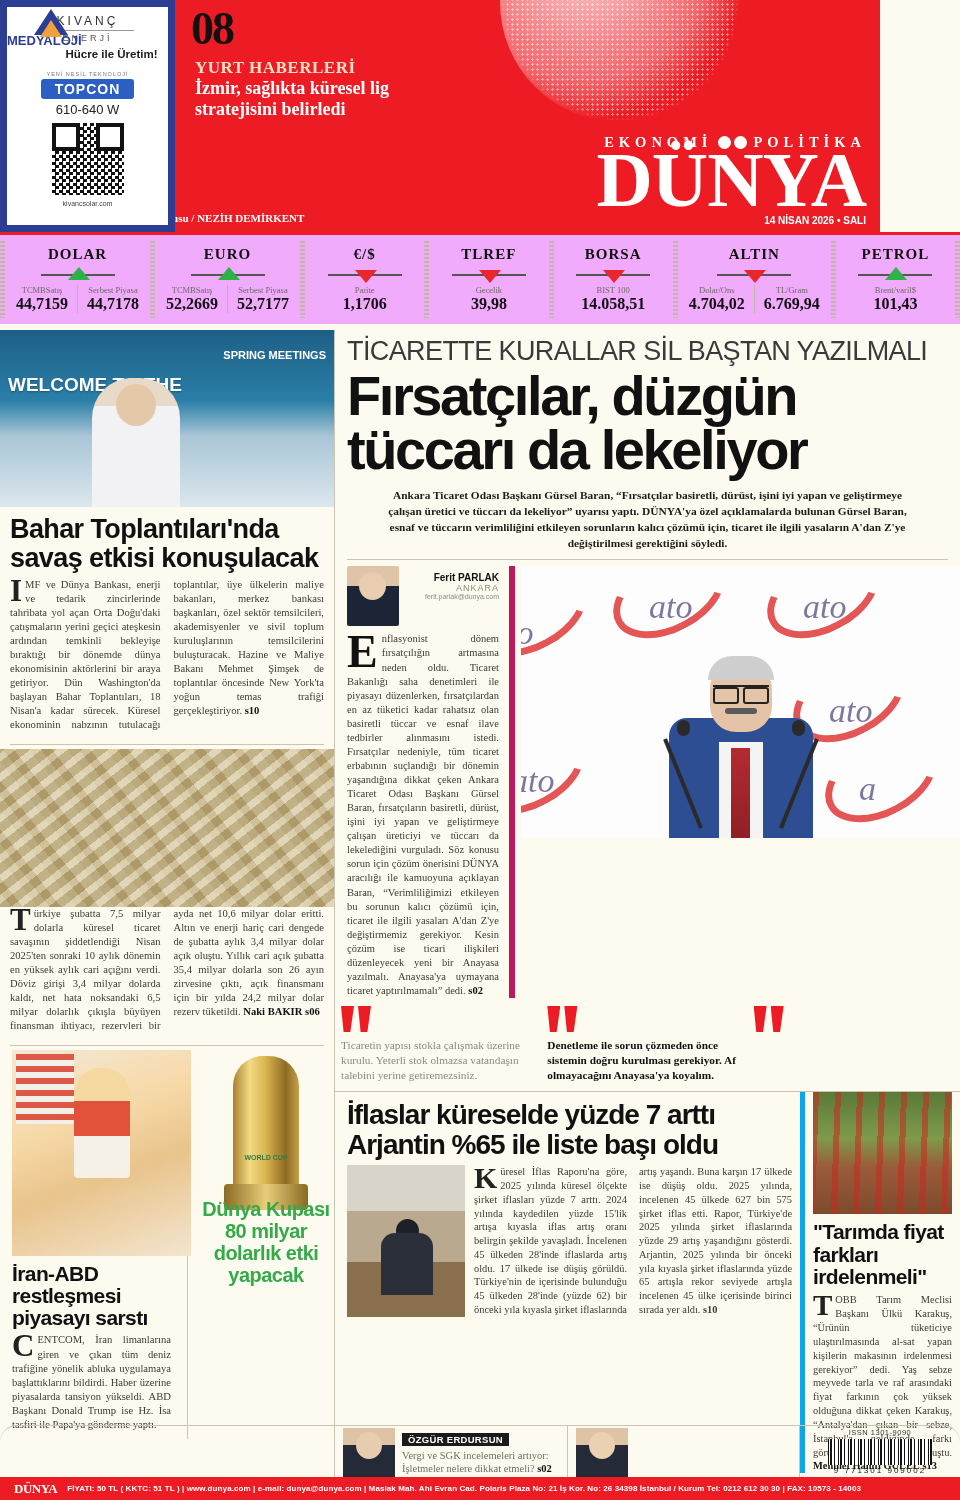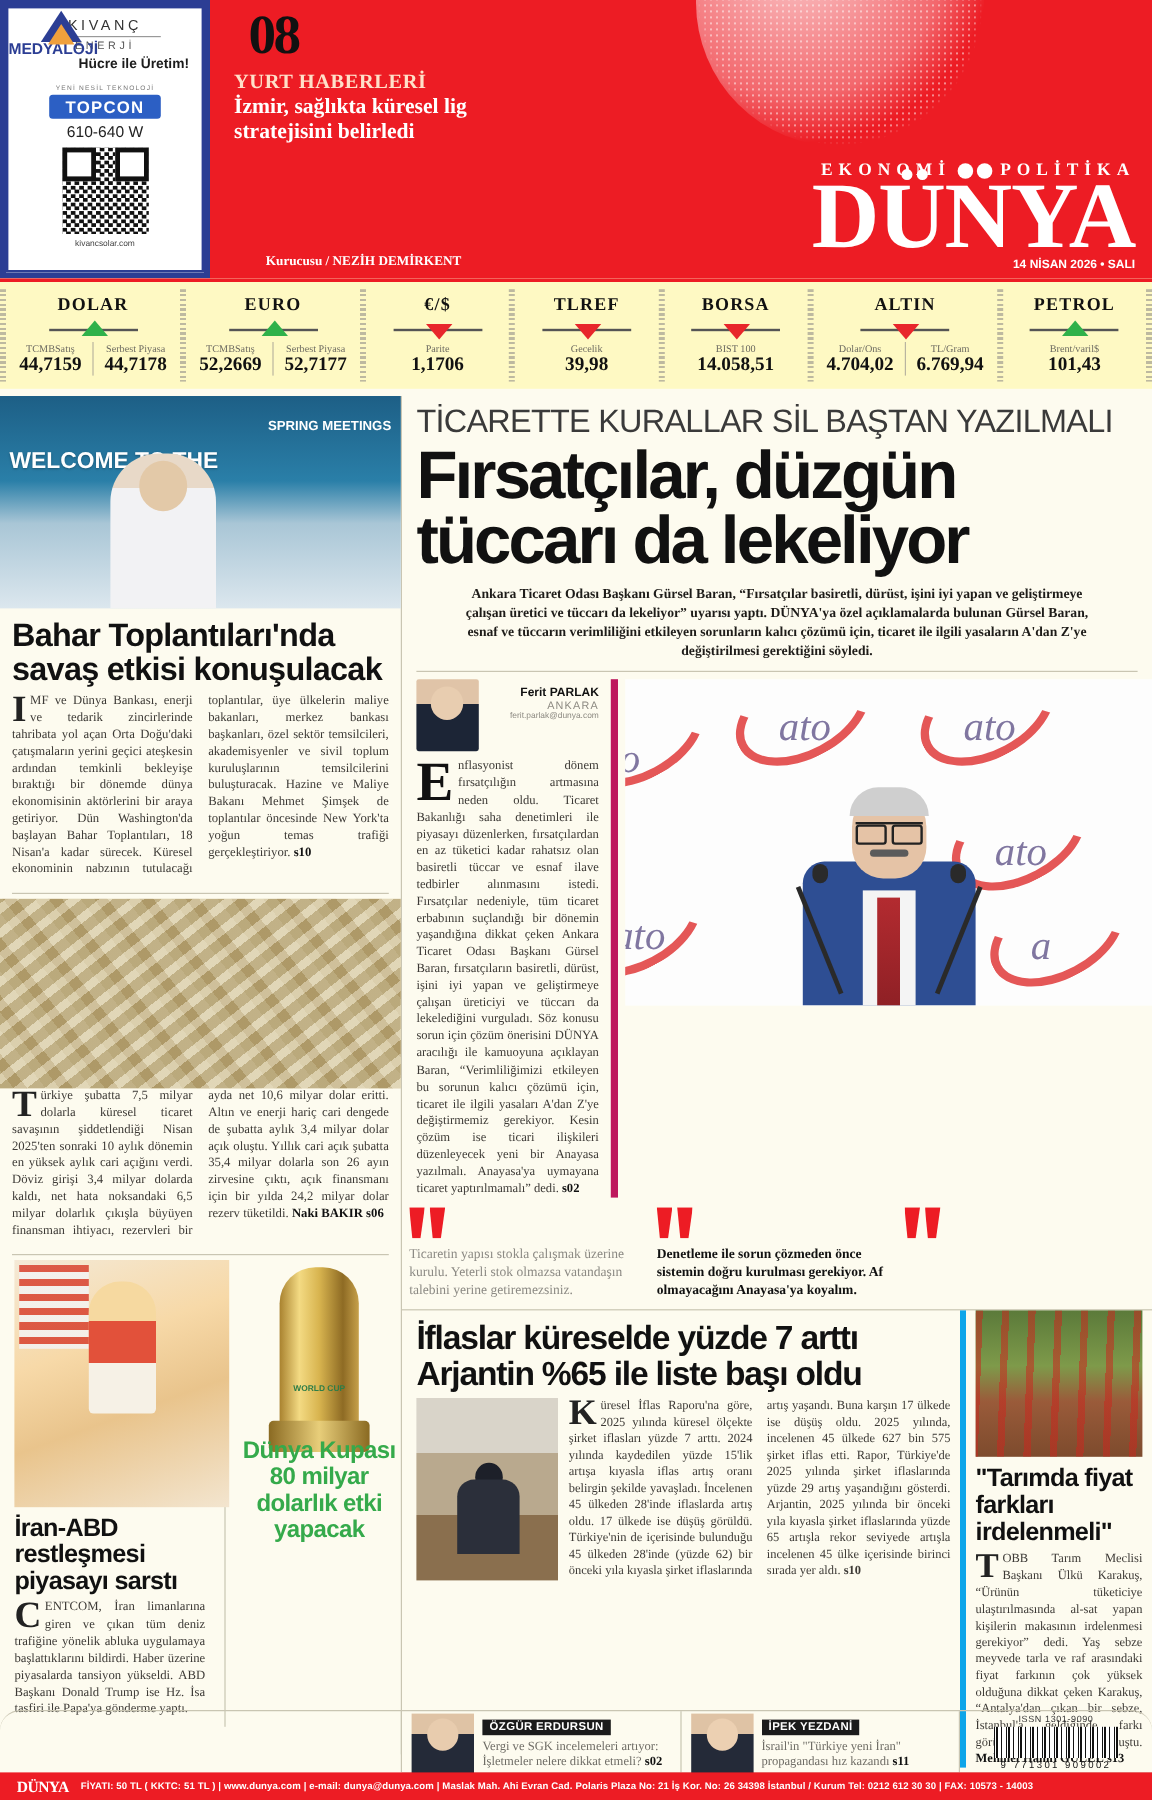--- a/index.html
+++ b/index.html
@@ -6,21 +6,21 @@
   html, body { width: 960px; height: 1500px; overflow: hidden; }
   body {
     font-family: "Liberation Serif", serif;
     background: #fdfbef;
     color: #1b1b1b;
     position: relative;
   }
   .page { width: 960px; height: 1500px; position: relative; background:#fdfbef; }
 
   
-  .topbar { display: flex; height: 232px; width: 960px; }
+  .topbar { display: flex; height: 232px; width: 880px; }
   .ad-box {
     width: 175px; height: 232px; background: #ffffff;
     border: 5px solid #2c3e94; position: relative; overflow: hidden;
     display:flex; flex-direction:column; align-items:center;
   }
   .ad-inner { width:100%; height:100%; border:2px solid #2c3e94; position:relative;
      display:flex; flex-direction:column; align-items:center; padding-top:5px;}
   .kivanc-logo { font-family:"Liberation Sans", sans-serif; letter-spacing:3px;
      font-size:12px; color:#333; font-weight:400; margin-top:2px;}
   .kivanc-line { width:92px; height:1px; background:#999; margin:2px auto;}
@@ -43,21 +43,21 @@
      font-weight:bold; font-size:13px; color:#2c3e94; letter-spacing:0px; z-index:5;}
   .medyaloji .tri { display:inline-block; width:0;height:0;
      border-left:17px solid transparent;border-right:17px solid transparent;
      border-bottom:26px solid #2c3e94; position:absolute; left:27px; top:-24px;}
   .medyaloji .tri2 { display:inline-block; width:0;height:0;
      border-left:11px solid transparent;border-right:11px solid transparent;
      border-bottom:17px solid #f0a03c; position:absolute; left:33px; top:-13px;}
 
   .red-banner { flex:1; background:#ed1c24; position:relative; overflow:hidden; }
   .pageno { font-family:"Liberation Serif", serif; font-weight:bold; font-size:46px;
-      color:#111; position:absolute; left:32px; top:2px; letter-spacing:-2px;}
+      color:#111; position:absolute; left:16px; top:2px; letter-spacing:-2px;}
   .yurt { position:absolute; left:20px; top:58px; color:#ffe0c9;
      font-family:"Liberation Serif", serif; font-weight:bold; font-size:17px; letter-spacing:0.5px;}
   .yurt-sub { position:absolute; left:20px; top:78px; color:#fff;
      font-family:"Liberation Serif", serif; font-weight:bold; font-size:18px; line-height:1.18; width:200px;}
 
   .globe { position:absolute; right:140px; top:-118px; width:240px; height:240px; border-radius:50%;
      background: radial-gradient(circle at 35% 30%, rgba(255,255,255,.85), rgba(255,255,255,.35) 55%, rgba(255,255,255,0) 72%);
      opacity:.95; }
   .globe-dots { position:absolute; right:140px; top:-118px; width:240px; height:240px; border-radius:50%;
      background: radial-gradient(circle, rgba(255,255,255,.9) 1px, transparent 1.3px) 0 0/5px 5px;
@@ -70,21 +70,21 @@
   .ekopol .dots { display:inline-flex; gap:3px; margin:0 6px;}
   .ekopol .dot { width:13px; height:13px; background:#fff; border-radius:50%; }
   .dunya { color:#fff; font-family:"Liberation Serif", serif; font-weight:bold;
      font-size:78px; line-height:.84; letter-spacing:-1px; }
   .kurucu { color:#fff; font-family:"Liberation Serif", serif; font-weight:bold; font-size:11px;
      position:absolute; left:-455px; bottom:2px; white-space:nowrap;}
   .datetag { color:#fff; font-family:"Liberation Sans", sans-serif; font-weight:bold; font-size:10px;
      margin-top:2px;}
 
   
-  .ticker { height:92px; width:960px; background:#fef9c3; display:flex; align-items:stretch;
+  .ticker { height:92px; width:960px; background:#f0abfc; display:flex; align-items:stretch;
      border-top:3px solid #ed1c24; position:relative;}
   .tick-sep { width:5px; background: repeating-linear-gradient(to bottom, #bdb9a0 0 2px, transparent 2px 4px);
      margin:6px 0; }
   .tick { flex:1; display:flex; flex-direction:column; align-items:center; justify-content:center; padding:4px 2px;}
   .tick-name { font-family:"Liberation Serif", serif; font-weight:bold; font-size:15px; letter-spacing:1px; color:#111;}
   .arrow-wrap { position:relative; width:74px; height:16px; margin-top:4px; }
   .arrow-line { position:absolute; top:7px; left:0; width:74px; height:2px; background:#555;}
   .arr-up { position:absolute; left:27px; top:0; width:0;height:0;
      border-left:11px solid transparent;border-right:11px solid transparent;border-bottom:13px solid #2fb14a;}
   .arr-dn { position:absolute; left:27px; top:3px; width:0;height:0;
@@ -582,24 +582,20 @@
     <div class="cs-cell first"></div>
     <div class="cs-cell" style="flex:1">
       <div class="cs-photo"></div>
       <div class="cs-txt">
         <span class="cs-name">ÖZGÜR ERDURSUN</span>
         <div class="cs-desc"><span>Vergi ve SGK incelemeleri artıyor: İşletmeler nelere dikkat etmeli?</span> <b>s02</b></div>
       </div>
     </div>
     <div class="cs-cell" style="flex:1">
       <div class="cs-photo f"></div>
-      <div class="cs-txt">
-        <span class="cs-name">İPEK YEZDANİ</span>
-        <div class="cs-desc"><span>İsrail'in "Türkiye yeni İran" propagandası hız kazandı</span> <b>s11</b></div>
-      </div>
     </div>
     <div class="isbn">
       <div class="isbn-t">ISSN 1301-9090</div>
       <div class="barcode"></div>
       <div class="isbn-n">9 771301 909002</div>
     </div>
   </div>
 
   <div class="footer">
     <span class="f-logo">DÜNYA</span>

